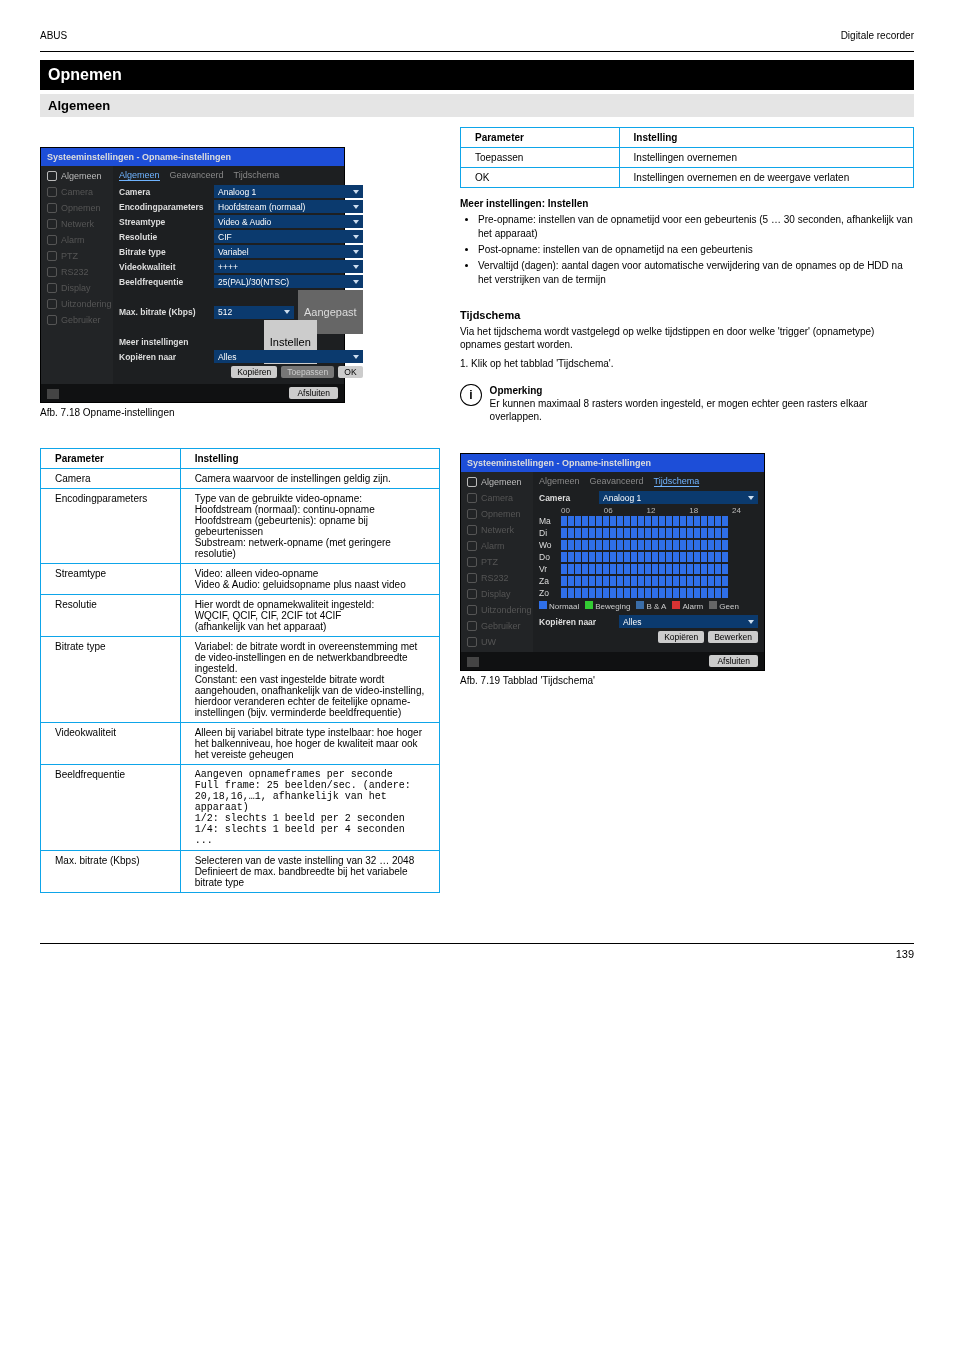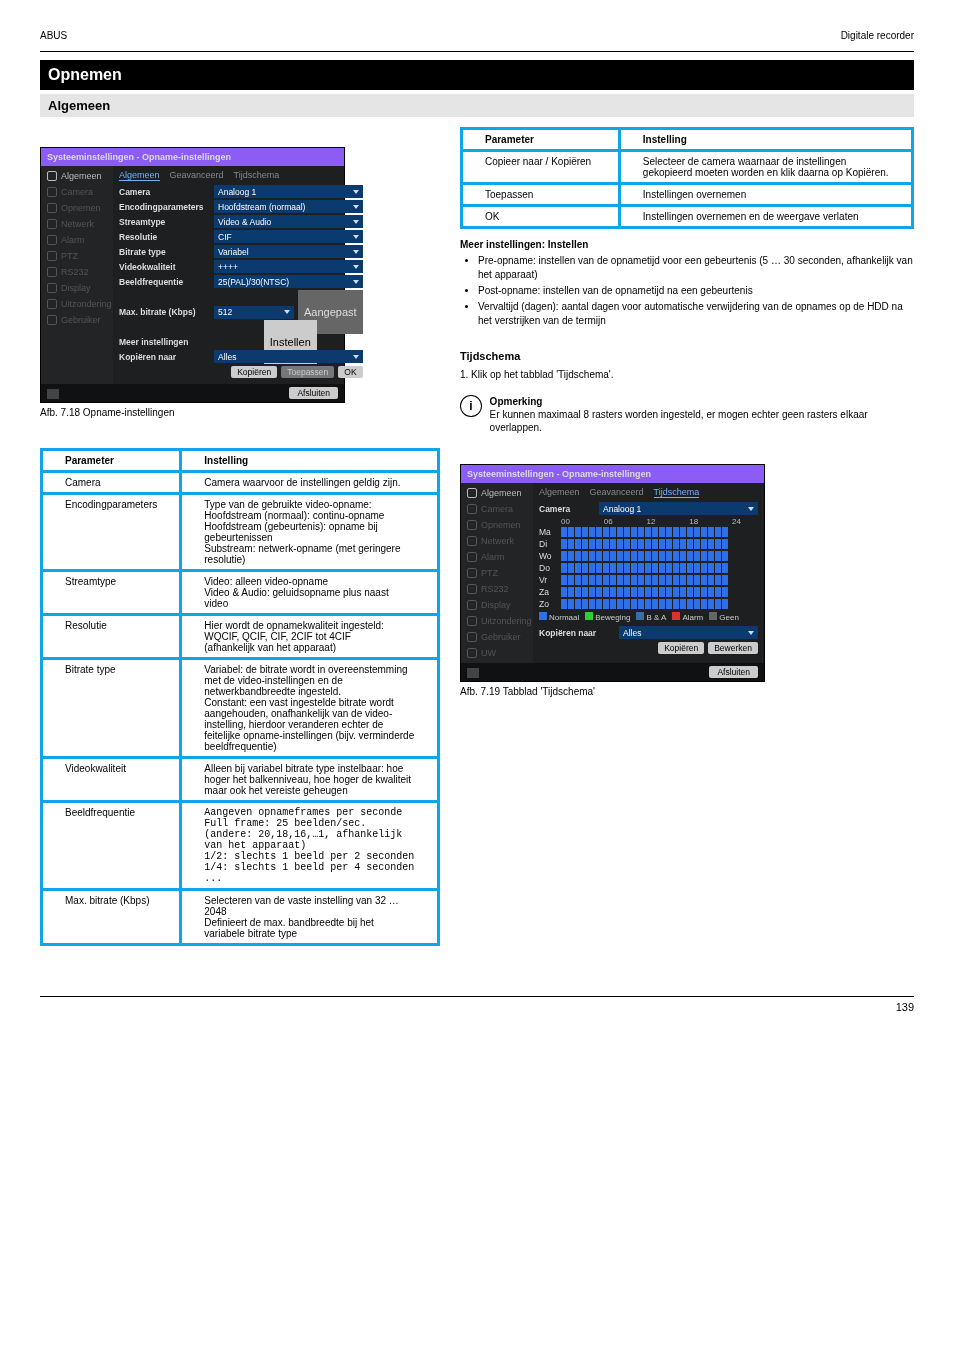--- a/index.html
+++ b/index.html
@@ -8,30 +8,30 @@
   .hr-bot { border-top: 1px solid #000; margin-top: 40px; padding-top: 4px; display:flex; justify-content:space-between;}
   .hdr-row { display:flex; justify-content:space-between; font-size:10px; margin-bottom:10px;}
   .black-bar { background:#000; color:#fff; padding:6px 8px; font-size:16px; font-weight:bold; margin-bottom:4px;}
   .grey-bar { background:#e5e5e5; padding:4px 8px; font-size:13px; font-weight:bold; margin-bottom:10px;}
   .two-col { display:flex; gap:20px; }
   .left-col { flex:0 0 400px; }
   .right-col { flex:1; }
   .figcap { font-size:10px; margin-top:4px; }
   .small { font-size:10px; line-height:1.3; }
   table.info { border-collapse:collapse; width:100%; font-size:10px; margin-bottom:10px;}
-  table.info td { border:3px solid #0ea5e9; padding:4px 22px; vertical-align:top; }
+  table.info td { border:1px solid #0ea5e9; padding:4px 14px; vertical-align:top; }
   table.info td:first-child { width:35%; }
   ul.bul { list-style:disc; padding-left:18px; font-size:10px; line-height:1.4; }
   ul.bul li { margin-bottom:2px;}
   .single-bullet { font-size:10px; line-height:1.4; padding-left:10px;}
   .single-bullet::before { content:"• "; }
 
   
   .ui { width:305px; background:#1d1f21; color:#ccc; font-size:9px; border:1px solid #000; position:relative;}
-  .ui-title { font-weight:bold; padding:4px 6px; background:#8b5cf6; color:#ddd; font-size:9px;}
+  .ui-title { font-weight:bold; padding:4px 6px; background:#1d4ed8; color:#ddd; font-size:9px;}
   .ui-body { display:flex; }
   .ui-side { width:72px; background:#222426; padding:2px 0;}
   .ui-side-item { display:flex; align-items:center; gap:4px; padding:3px 6px; color:#555;}
   .ui-side-item.active { color:#bbb; }
   .ui-side-item .ico { width:10px; height:10px; display:inline-block; border:1px solid currentColor; border-radius:2px; flex-shrink:0;}
   .ui-main { flex:1; padding:2px 6px 6px 6px; position:relative;}
   .ui-tabs { display:flex; gap:10px; margin:2px 0 4px 0; font-size:9px;}
   .ui-tab { color:#888; cursor:pointer;}
   .ui-tab.active { color:#6fb3ff; border-bottom:1px solid #6fb3ff;}
   .ui-row { display:flex; align-items:center; margin-bottom:2px;}
@@ -255,42 +255,39 @@
 
   <div class="right-col">
 
     <table class="info">
       <tbody id="t2body">
           <tr>
             <td style="white-space: pre-line; font-weight: bold;">Parameter</td>
             <td style="white-space: pre-line; font-weight: bold;">Instelling</td>
           </tr>
           <tr>
-            <td style="white-space: pre-line;">Copieer naar / Kopiëren</td>
-            <td style="white-space: pre-line;">Selecteer de camera waarnaar de instellingen gekopieerd moeten worden en klik daarna op Kopiëren.</td>
-          </tr>
-          <tr>
             <td style="white-space: pre-line;">Toepassen</td>
             <td style="white-space: pre-line;">Instellingen overnemen</td>
           </tr>
           <tr>
             <td style="white-space: pre-line;">OK</td>
             <td style="white-space: pre-line;">Instellingen overnemen en de weergave verlaten</td>
           </tr>
         </tbody>
     </table>
 
     <div style="font-weight:bold; font-size:10px; margin:10px 0 4px 0;">Meer instellingen: Instellen</div>
     <ul class="bul">
       <li>Pre-opname: instellen van de opnametijd voor een gebeurtenis (5 … 30 seconden, afhankelijk van het apparaat)</li>
       <li>Post-opname: instellen van de opnametijd na een gebeurtenis</li>
       <li>Vervaltijd (dagen): aantal dagen voor automatische verwijdering van de opnames op de HDD na het verstrijken van de termijn</li>
     </ul>
 
     <div style="font-weight:bold; font-size:11px; margin:22px 0 4px 0;">Tijdschema</div>
+    <div class="small">Via het tijdschema wordt vastgelegd op welke tijdstippen en door welke 'trigger' (opnametype) opnames gestart worden.</div>
     <div class="small" style="margin-top:6px;">1.  Klik op het tabblad 'Tijdschema'.</div>
 
     <div style="display:flex; gap:8px; margin-top:14px;">
       <div style="width:22px;height:22px;border-radius:50%;border:1px solid #000;display:flex;align-items:center;justify-content:center;font-weight:bold;font-size:12px;">i</div>
       <div class="small">
         <span style="font-weight:bold;">Opmerking</span><br>
         <span>Er kunnen maximaal 8 rasters worden ingesteld, er mogen echter geen rasters elkaar overlappen.</span>
       </div>
     </div>
 

